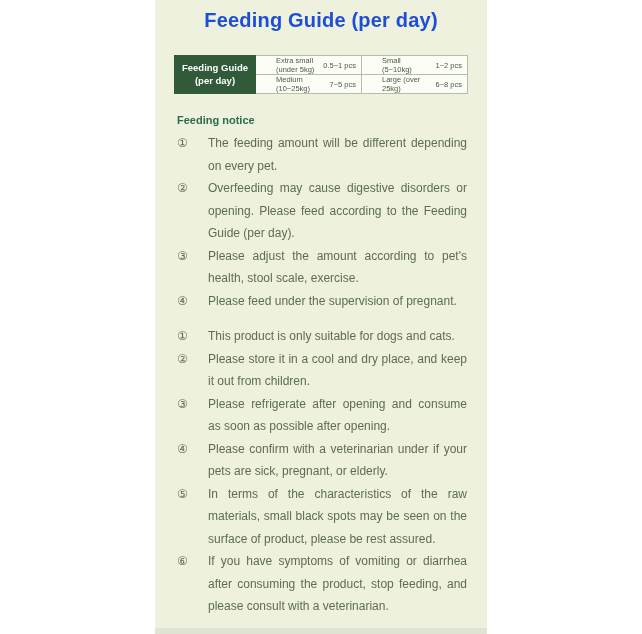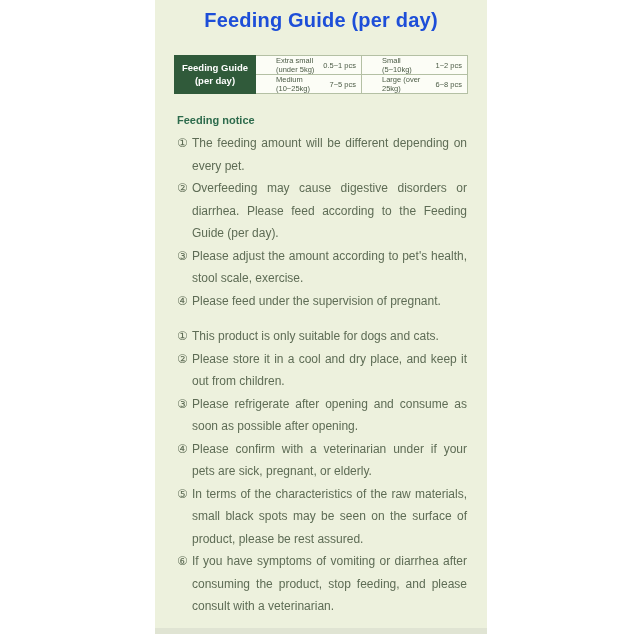--- a/index.html
+++ b/index.html
@@ -100,20 +100,21 @@
     font-size: 12px;
     line-height: 22.5px;
   }
   .item .num {
     flex: 0 0 15px;
     width: 15px;
   }
   .item .txt {
     flex: 1 1 auto;
     text-align: justify;
+    margin-left: 16px;
   }
 
   .bottom-strip {
     position: absolute;
     left: 0;
     bottom: 0;
     width: 100%;
     height: 6px;
     background: #e0e4d3;
   }
@@ -149,21 +150,21 @@
 
     <h2 class="section-heading">Feeding notice</h2>
 
     <div class="items">
       <div class="item">
         <span class="num">①</span>
         <span class="txt">The feeding amount will be different depending on every pet.</span>
       </div>
       <div class="item">
         <span class="num">②</span>
-        <span class="txt">Overfeeding may cause digestive disorders or diarrhea. Please feed according to the Feeding Guide (per day).</span>
+        <span class="txt">Overfeeding may cause digestive disorders or opening. Please feed according to the Feeding Guide (per day).</span>
       </div>
       <div class="item">
         <span class="num">③</span>
         <span class="txt">Please adjust the amount according to pet's health, stool scale, exercise.</span>
       </div>
       <div class="item">
         <span class="num">④</span>
         <span class="txt">Please feed under the supervision of pregnant.</span>
       </div>
     </div>

